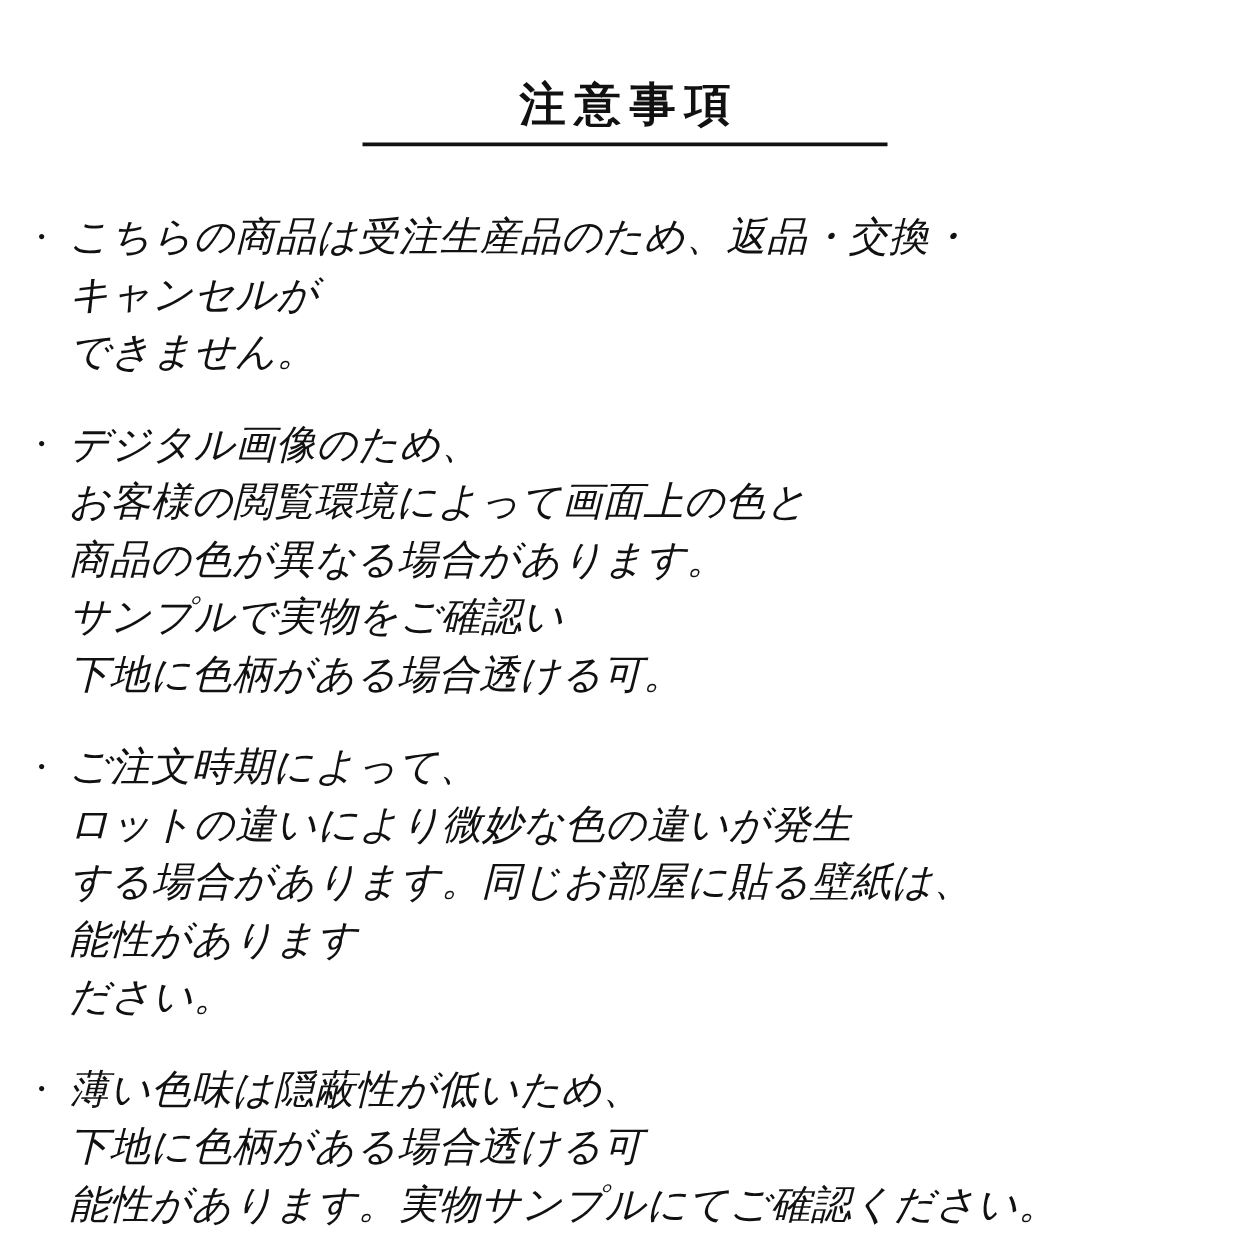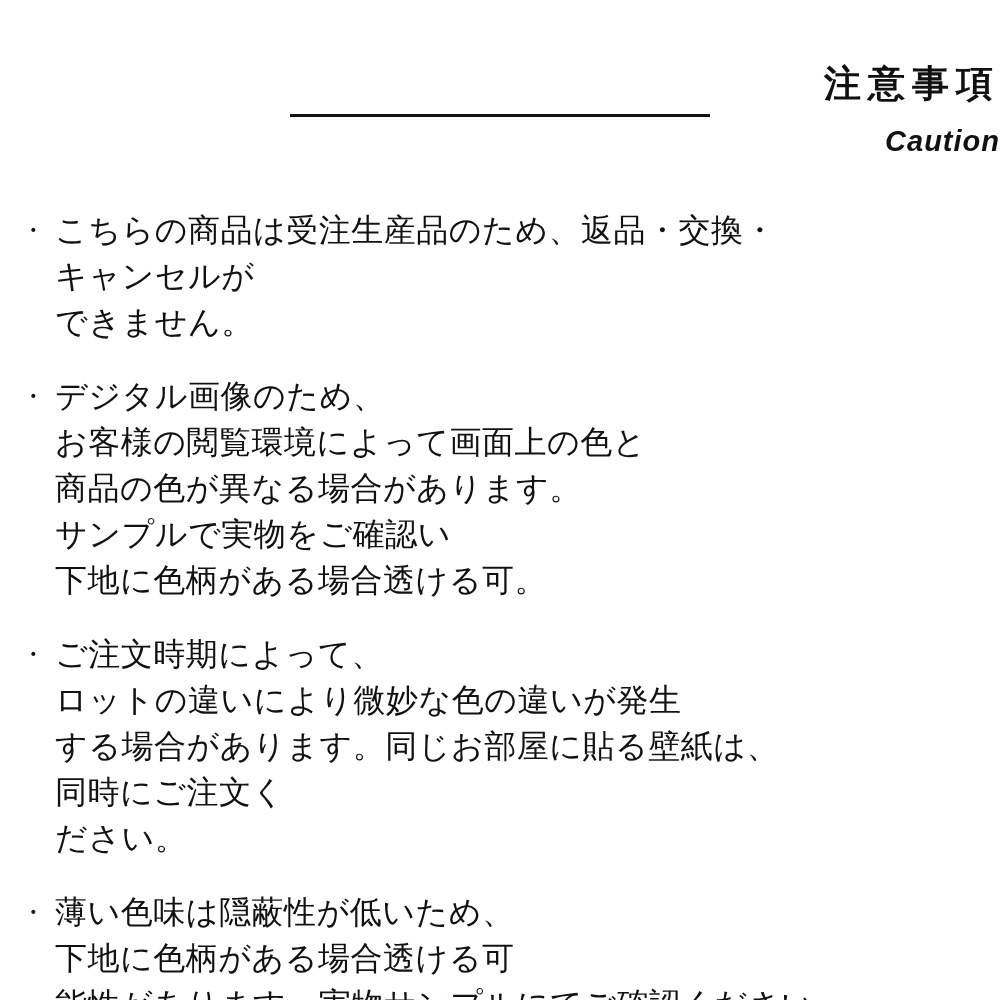--- a/index.html
+++ b/index.html
@@ -13,21 +13,21 @@
     height: 1000px;
     background: #ffffff;
     color: #111111;
     font-family: "Liberation Sans", sans-serif;
     overflow: hidden;
     box-sizing: border-box;
   }
   
   .header {
     padding-top: 62px;
-    text-align: right;
+    text-align: center;
   }
   .title {
     font-size: 37px;
     font-weight: 700;
     letter-spacing: 7px;
     text-indent: 7px;
     line-height: 1.2;
     color: #111111;
   }
   .divider {
@@ -64,49 +64,49 @@
     font-size: 26px;
     line-height: 46px;
     text-align: left;
     padding-left: 2px;
     box-sizing: border-box;
   }
   .item-text {
     flex: 1 1 auto;
     white-space: pre-line;   
     word-break: keep-all;    
+    font-style: italic;
   }
 </style>
 </head>
 <body>
 
 <div class="page">
 
   <div class="header">
     <div class="title">注意事項</div>
     <div class="divider"></div>
-    <div class="subtitle">Caution</div>
   </div>
 
   <ul class="caution-list">
     <li>
       <span class="bullet">・</span>
       <span class="item-text">こちらの商品は受注生産品のため、返品・交換・キャンセルが
 できません。</span>
     </li>
     <li>
       <span class="bullet">・</span>
       <span class="item-text">デジタル画像のため、お客様の閲覧環境によって画面上の色と
 商品の色が異なる場合があります。サンプルで実物をご確認い
 下地に色柄がある場合透ける可。</span>
     </li>
     <li>
       <span class="bullet">・</span>
       <span class="item-text">ご注文時期によって、ロットの違いにより微妙な色の違いが発生
-する場合があります。同じお部屋に貼る壁紙は、同時にご注文く
+する場合があります。同じお部屋に貼る壁紙は、能性があります
 ださい。</span>
     </li>
     <li>
       <span class="bullet">・</span>
       <span class="item-text">薄い色味は隠蔽性が低いため、下地に色柄がある場合透ける可
 能性があります。実物サンプルにてご確認ください。</span>
     </li>
 
   </ul>
 

